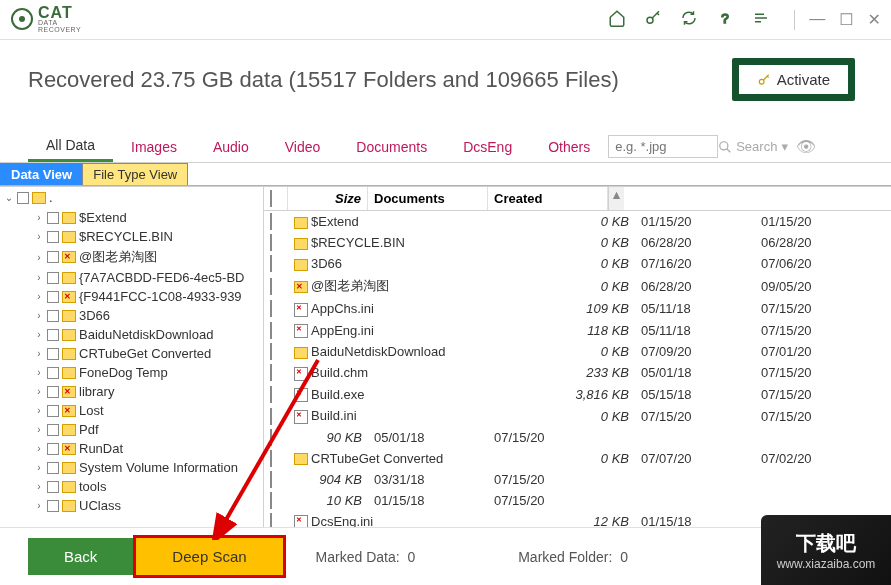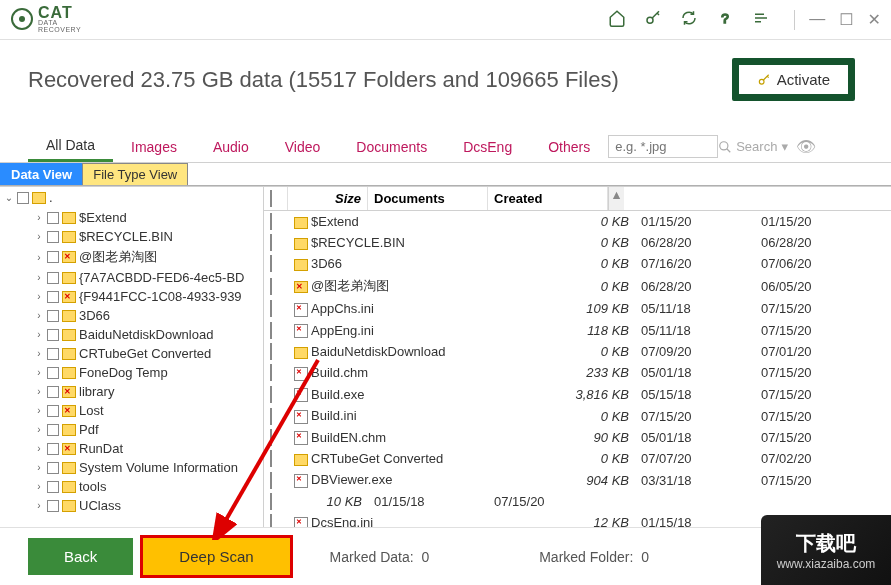--- a/index.html
+++ b/index.html
@@ -45,21 +45,21 @@
 .col-size { width: 80px; text-align: right; font-style: italic; }
 .col-mod { width: 120px; }
 .col-created { width: 120px; }
 .list-body { flex: 1; overflow: hidden; }
 .list-row { display: flex; font-size: 13px; color: #333; padding: 1px 0; align-items: center; }
 .list-row .col { border-right: none; padding: 2px 6px; }
 .file-icon { width: 14px; height: 14px; display: inline-block; vertical-align: middle; margin-right: 3px; }
 .file-icon.fld { background: #ffd966; border: 1px solid #d4a000; height: 12px; }
 .file-icon.doc { background: #fff; border: 1px solid #888; position: relative; }
 .file-icon.doc.x::after { content: "✕"; color: #d00; font-size: 7px; position: absolute; left: 1px; top: 0; font-weight: bold; }
-.footer { display: flex; align-items: center; padding: 10px 28px; gap: 10px; border-top: 1px solid #e0e0e0; font-size: 14px; color: #555; }
+.footer { display: flex; align-items: center; padding: 10px 28px; gap: 3px; border-top: 1px solid #e0e0e0; font-size: 14px; color: #555; }
 .btn { padding: 10px 36px; font-size: 15px; color: #fff; cursor: pointer; border: none; }
 .btn-back { background: #3a8b3a; }
 .btn-deep { background: #ffc000; color: #333; outline: 3px solid #d00; outline-offset: 0; }
 .footer-stat { margin-left: 30px; }
 .scroll-col { width: 16px; background: #f0f0f0; border-left: 1px solid #d0d0d0; }
 .arrow-overlay { position: absolute; pointer-events: none; z-index: 50; }
 .watermark { position: absolute; right: 0; bottom: 0; width: 130px; height: 70px; background: linear-gradient(135deg, #222 0%, #111 100%); color: #fff; display: flex; flex-direction: column; align-items: center; justify-content: center; font-size: 20px; font-weight: bold; border-top-left-radius: 6px; z-index: 60; }
 .watermark small { font-size: 12px; color: #ccc; font-weight: normal; }
 </style>
 </head>
@@ -286,21 +286,21 @@
     <div class="col col-size">0 KB</div>
     <div class="col col-mod">07/16/20</div>
     <div class="col col-created">07/06/20</div>
     <div class="scroll-col"></div>
           </div>
           <div class="list-row">
     <div class="col col-check"><span class="chk"></span></div>
     <div class="col col-name"><span class="file-icon fld x-mark"></span><span>@图老弟淘图</span></div>
     <div class="col col-size">0 KB</div>
     <div class="col col-mod">06/28/20</div>
-    <div class="col col-created">06/05/20</div>
+    <div class="col col-created">09/05/20</div>
     <div class="scroll-col"></div>
           </div>
           <div class="list-row">
     <div class="col col-check"><span class="chk"></span></div>
     <div class="col col-name"><span class="file-icon doc x"></span><span>AppChs.ini</span></div>
     <div class="col col-size">109 KB</div>
     <div class="col col-mod">05/11/18</div>
     <div class="col col-created">07/15/20</div>
     <div class="scroll-col"></div>
           </div>
@@ -339,37 +339,35 @@
           <div class="list-row">
     <div class="col col-check"><span class="chk"></span></div>
     <div class="col col-name"><span class="file-icon doc x"></span><span>Build.ini</span></div>
     <div class="col col-size">0 KB</div>
     <div class="col col-mod">07/15/20</div>
     <div class="col col-created">07/15/20</div>
     <div class="scroll-col"></div>
           </div>
           <div class="list-row">
     <div class="col col-check"><span class="chk"></span></div>
-    <div class="col col-name"><span class="file-icon doc x"></span><span>BuildEN.chm</span></div>
     <div class="col col-size">90 KB</div>
     <div class="col col-mod">05/01/18</div>
     <div class="col col-created">07/15/20</div>
     <div class="scroll-col"></div>
           </div>
           <div class="list-row">
     <div class="col col-check"><span class="chk"></span></div>
     <div class="col col-name"><span class="file-icon fld"></span><span>CRTubeGet Converted</span></div>
     <div class="col col-size">0 KB</div>
     <div class="col col-mod">07/07/20</div>
     <div class="col col-created">07/02/20</div>
     <div class="scroll-col"></div>
           </div>
           <div class="list-row">
     <div class="col col-check"><span class="chk"></span></div>
-    <div class="col col-name"><span class="file-icon doc x"></span><span>DBViewer.exe</span></div>
     <div class="col col-size">904 KB</div>
     <div class="col col-mod">03/31/18</div>
     <div class="col col-created">07/15/20</div>
     <div class="scroll-col"></div>
           </div>
           <div class="list-row">
     <div class="col col-check"><span class="chk"></span></div>
     <div class="col col-size">10 KB</div>
     <div class="col col-mod">01/15/18</div>
     <div class="col col-created">07/15/20</div>

